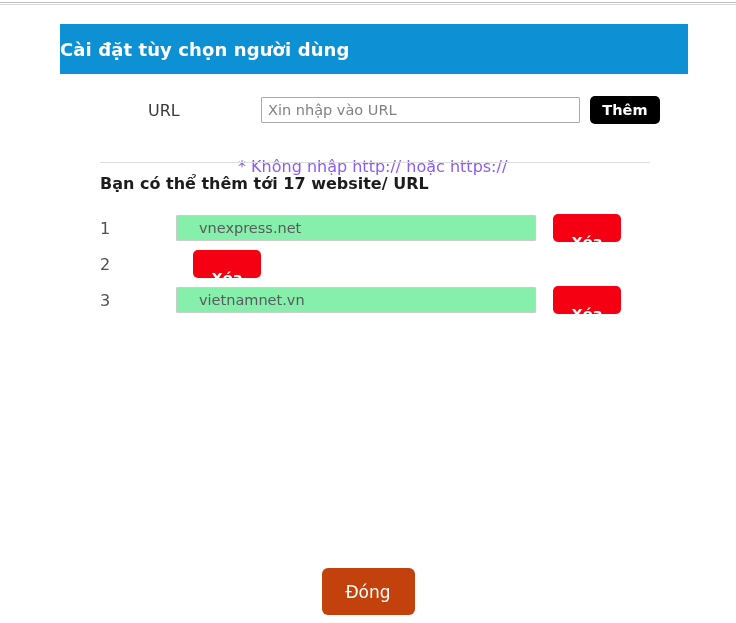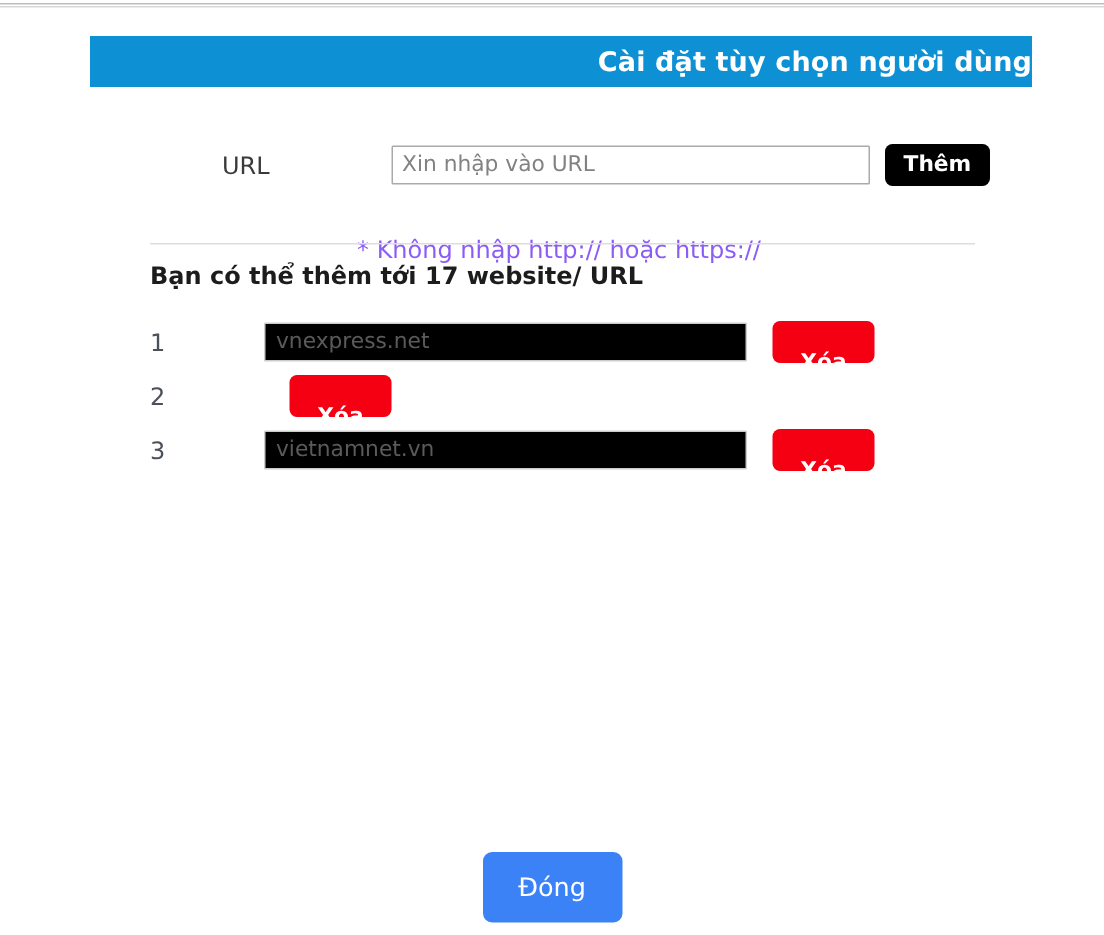--- a/index.html
+++ b/index.html
@@ -32,28 +32,28 @@
   }
 
   .panel {
     position: absolute;
     left: 60px;
     top: 24px;
     width: 628px;
   }
 
   .panel-header {
-    height: 34px;
+    height: 50px;
     background: #0e90d5;
     color: #ffffff;
     font-size: 18px;
     font-weight: bold;
     display: flex;
     align-items: center;
-    justify-content: flex-end;
+    justify-content: flex-start;
     letter-spacing: 0.1px;
   }
 
   .panel-body {
     padding: 0;
   }
 
   
   .url-row {
     position: absolute;
@@ -146,29 +146,29 @@
     display: flex;
     align-items: center;
   }
   .item-index {
     width: 76px;
     font-size: 16px;
     color: #4c5159;
     flex: 0 0 auto;
   }
   .item-input {
-    width: 322px;
+    width: 360px;
     height: 26px;
     box-sizing: border-box;
     border: 1px solid #cccccc;
-    background: #000000;
+    background: #86efac;
     font-size: 14.5px;
     font-family: "DejaVu Sans", "Liberation Sans", sans-serif;
     color: #5a5a5a;
-    padding: 2px 7px;
+    padding: 2px 22px;
     outline: none;
     border-radius: 1px;
   }
   .btn-del {
     margin-left: 17px;
     width: 68px;
     height: 28px;
     background: #f40012;
     color: #ffffff;
     border: none;
@@ -187,21 +187,21 @@
     position: absolute;
     left: 0;
     top: 568px;
     width: 736px;
     display: flex;
     justify-content: center;
   }
   .btn-close {
     width: 93px;
     height: 47px;
-    background: #3b82f6;
+    background: #c2410c;
     color: #ffffff;
     border: none;
     border-radius: 6px;
     font-size: 17px;
     font-family: "DejaVu Sans", "Liberation Sans", sans-serif;
     cursor: pointer;
     padding: 0;
     text-align: center;
   }
 </style>

